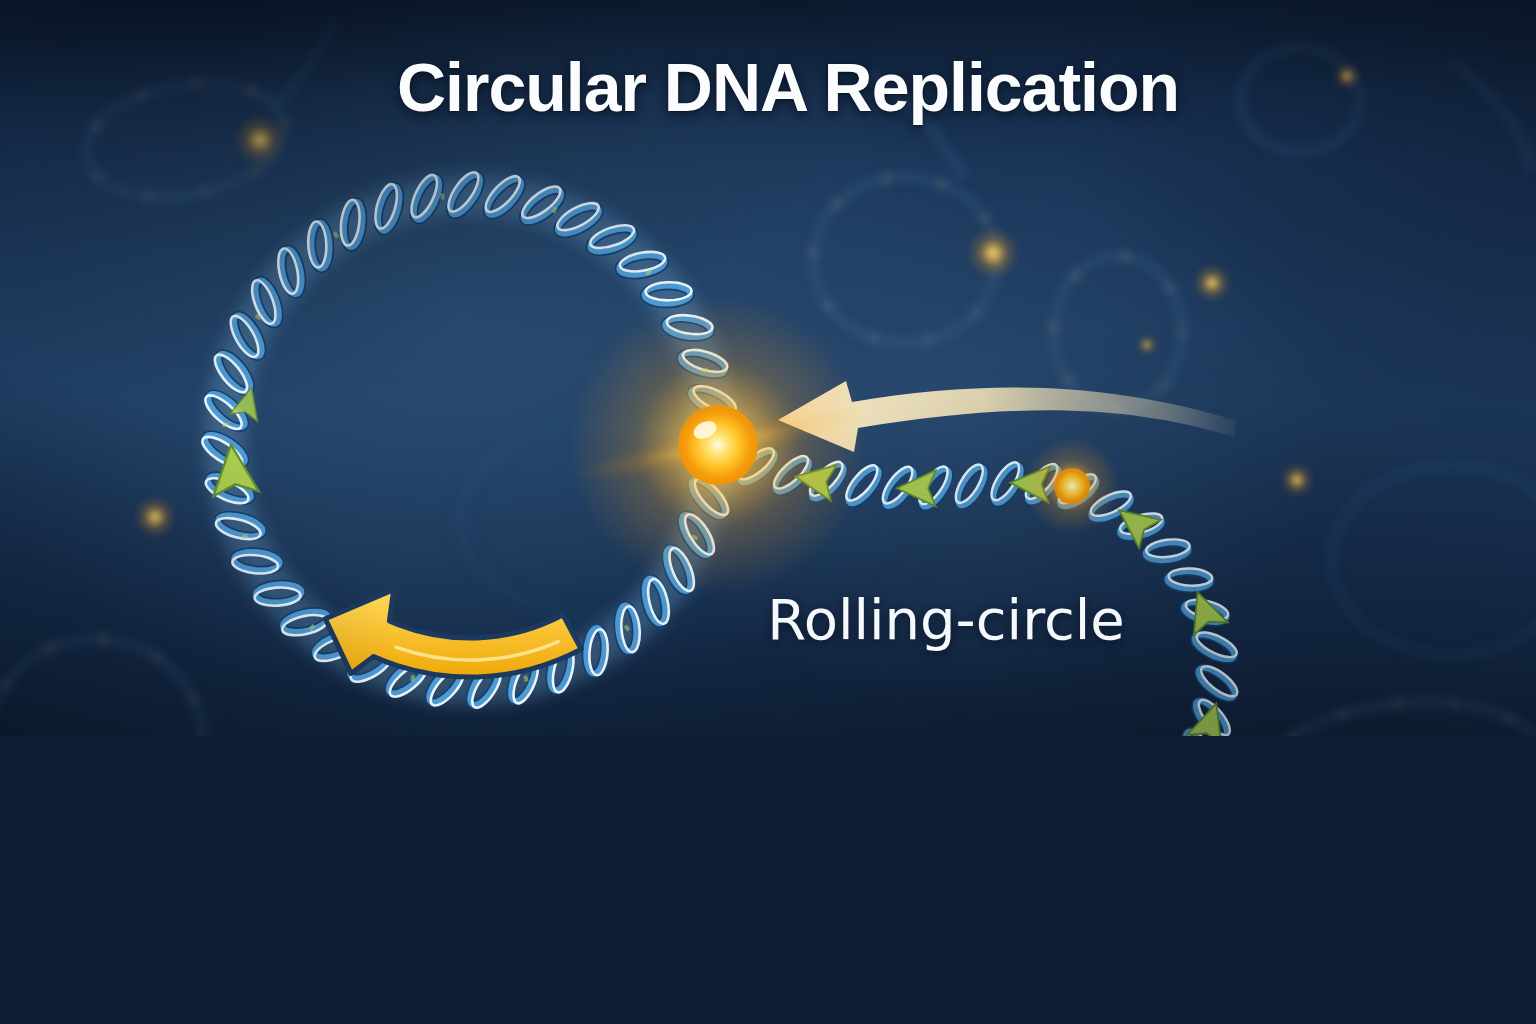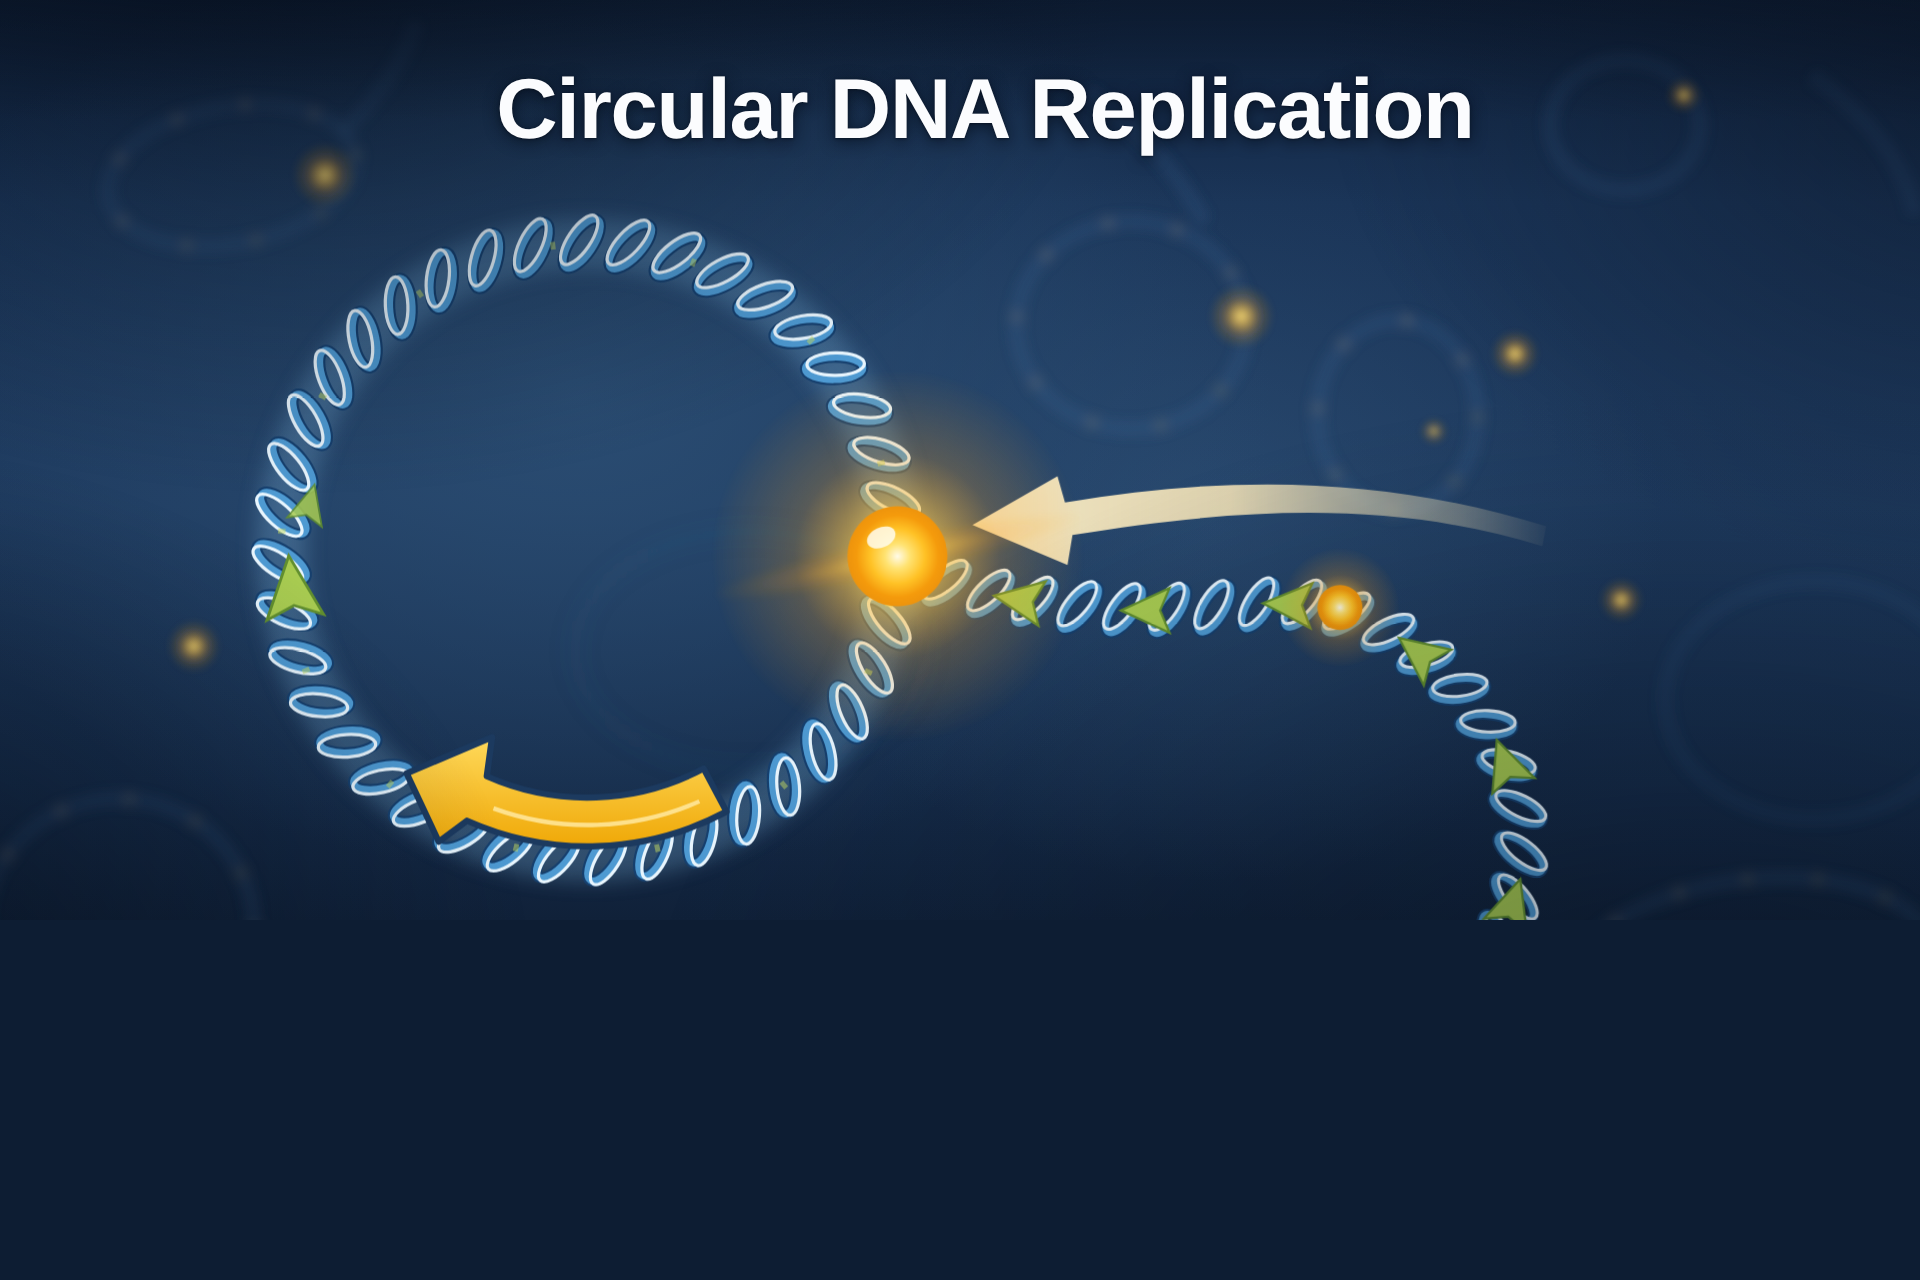--- a/index.html
+++ b/index.html
@@ -260,15 +260,16 @@
     <circle cx="718" cy="445" r="40" fill="url(#gGlowCore)"></circle>
     <ellipse cx="705" cy="430" rx="12" ry="8" fill="#FFFDF0" opacity=".85" transform="rotate(-25 705 430)"></ellipse>
   </g>
 </svg>
 
 <div class="vignette"></div>
 
 <div class="title">Circular DNA Replication</div>
 
 <div class="process-label">
+  <div>Rolling-circle</div>
 </div>
 
 </div>
 
 </body></html>

